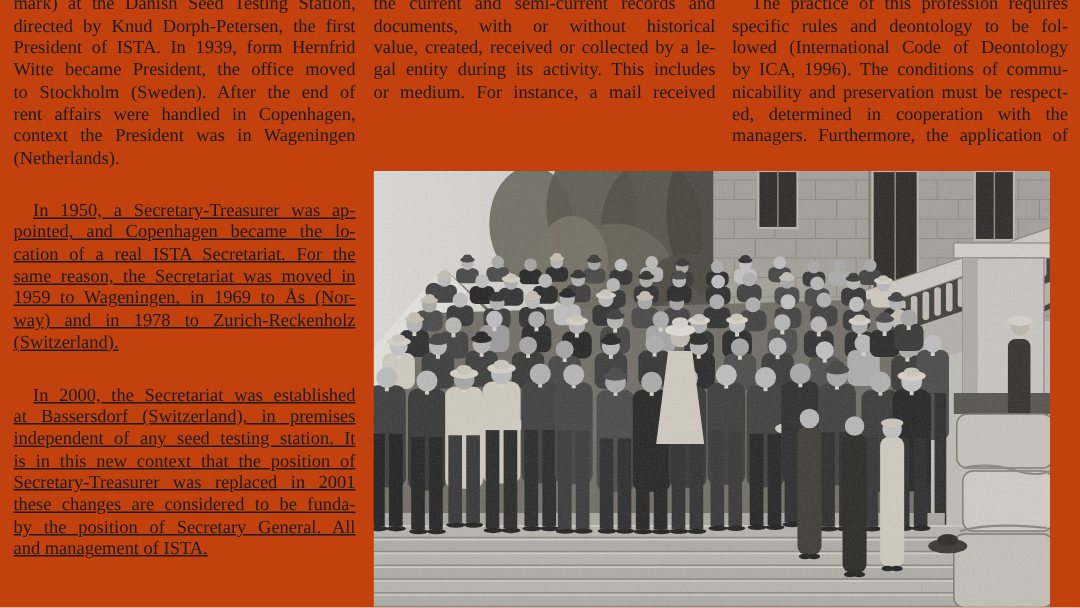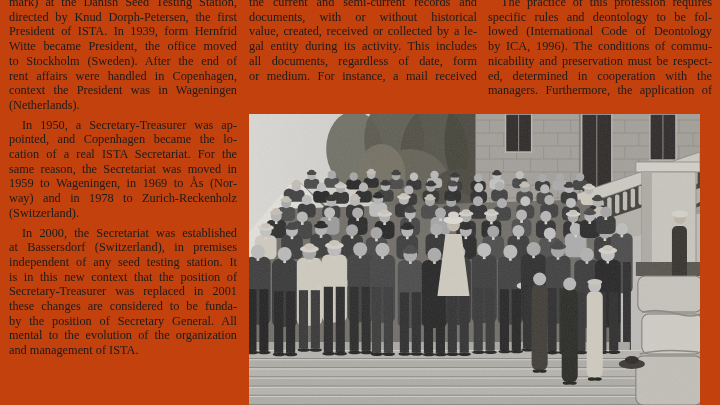--- a/index.html
+++ b/index.html
@@ -3,21 +3,21 @@
 <meta charset="utf-8">
 <style>
   html,body{margin:0;padding:0;background:#fff;}
   .page{position:relative;width:720px;height:405px;overflow:hidden;background:#c2410c;
         font-family:"Liberation Serif","DejaVu Serif",serif;color:#1c1c1c;}
   .column{position:absolute;top:-5px;font-size:12.3px;line-height:14.7px;}
   .col-left{left:9px;width:228px;}
   .col-middle{left:249px;width:228px;}
   .col-right{left:488px;width:224px;}
   .para{margin:0;}
-  .para + .para{margin-top:5px;}
+  .para + .para{margin-top:20px;text-decoration:underline;}
   .line{text-align:justify;text-align-last:justify;white-space:normal;}
   .line.last{text-align-last:left;}
   .line.indent{text-indent:13px;}
   .photo{position:absolute;left:249px;top:114px;width:451px;height:291px;overflow:hidden;}
   .photo svg{display:block;}
 </style>
 </head>
 <body>
 
 <div class="page">
@@ -42,31 +42,29 @@
         <div class="line last">(Switzerland).</div>
       </div>
       <div class="para">
         <div class="line indent">In 2000, the Secretariat was established</div>
         <div class="line">at Bassersdorf (Switzerland), in premises</div>
         <div class="line">independent of any seed testing station. It</div>
         <div class="line">is in this new context that the position of</div>
         <div class="line">Secretary-Treasurer was replaced in 2001</div>
         <div class="line">these changes are considered to be funda-</div>
         <div class="line">by the position of Secretary General. All</div>
-        <div class="line">mental to the evolution of the organization</div>
         <div class="line last">and management of ISTA.</div>
       </div>
     </div>
   <div class="column col-middle">
       <div class="para">
         <div class="line">the current and semi-current records and</div>
         <div class="line">documents, with or without historical</div>
         <div class="line">value, created, received or collected by a le-</div>
         <div class="line">gal entity during its activity. This includes</div>
-        <div class="line">all documents, regardless of date, form</div>
         <div class="line">or medium. For instance, a mail received</div>
       </div>
     </div>
   <div class="column col-right">
       <div class="para">
         <div class="line indent">The practice of this profession requires</div>
         <div class="line">specific rules and deontology to be fol-</div>
         <div class="line">lowed (International Code of Deontology</div>
         <div class="line">by ICA, 1996). The conditions of commu-</div>
         <div class="line">nicability and preservation must be respect-</div>

